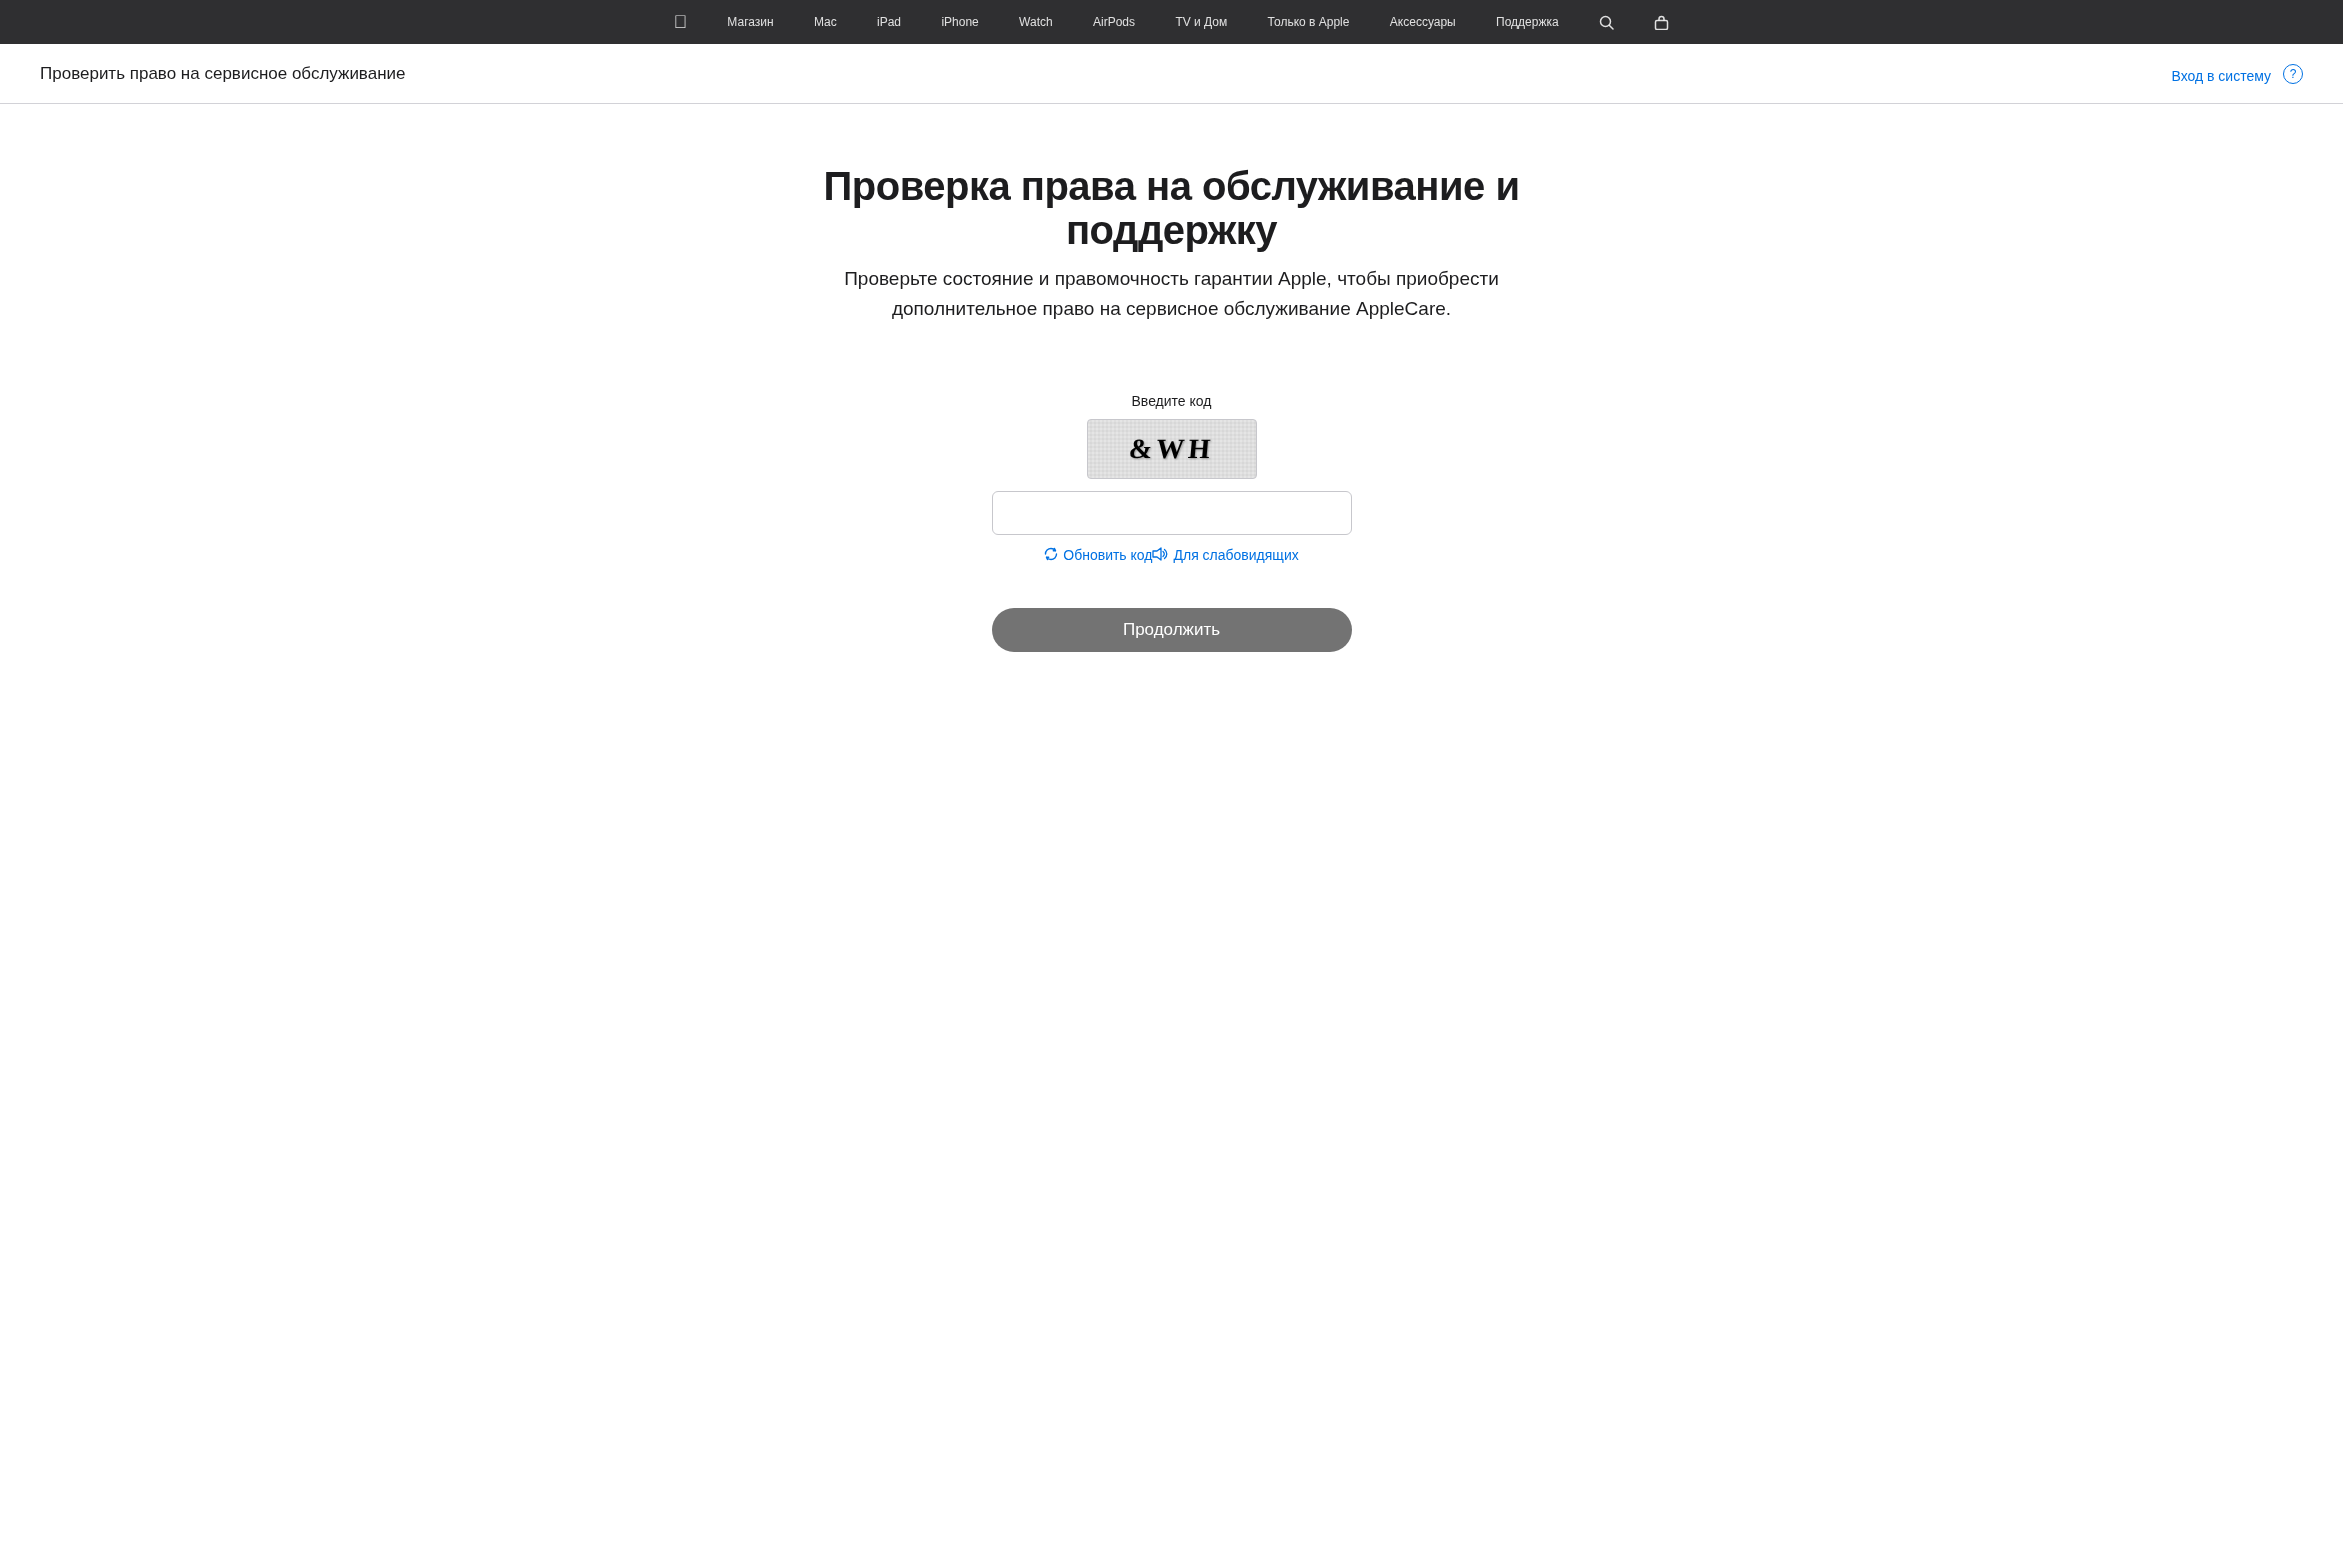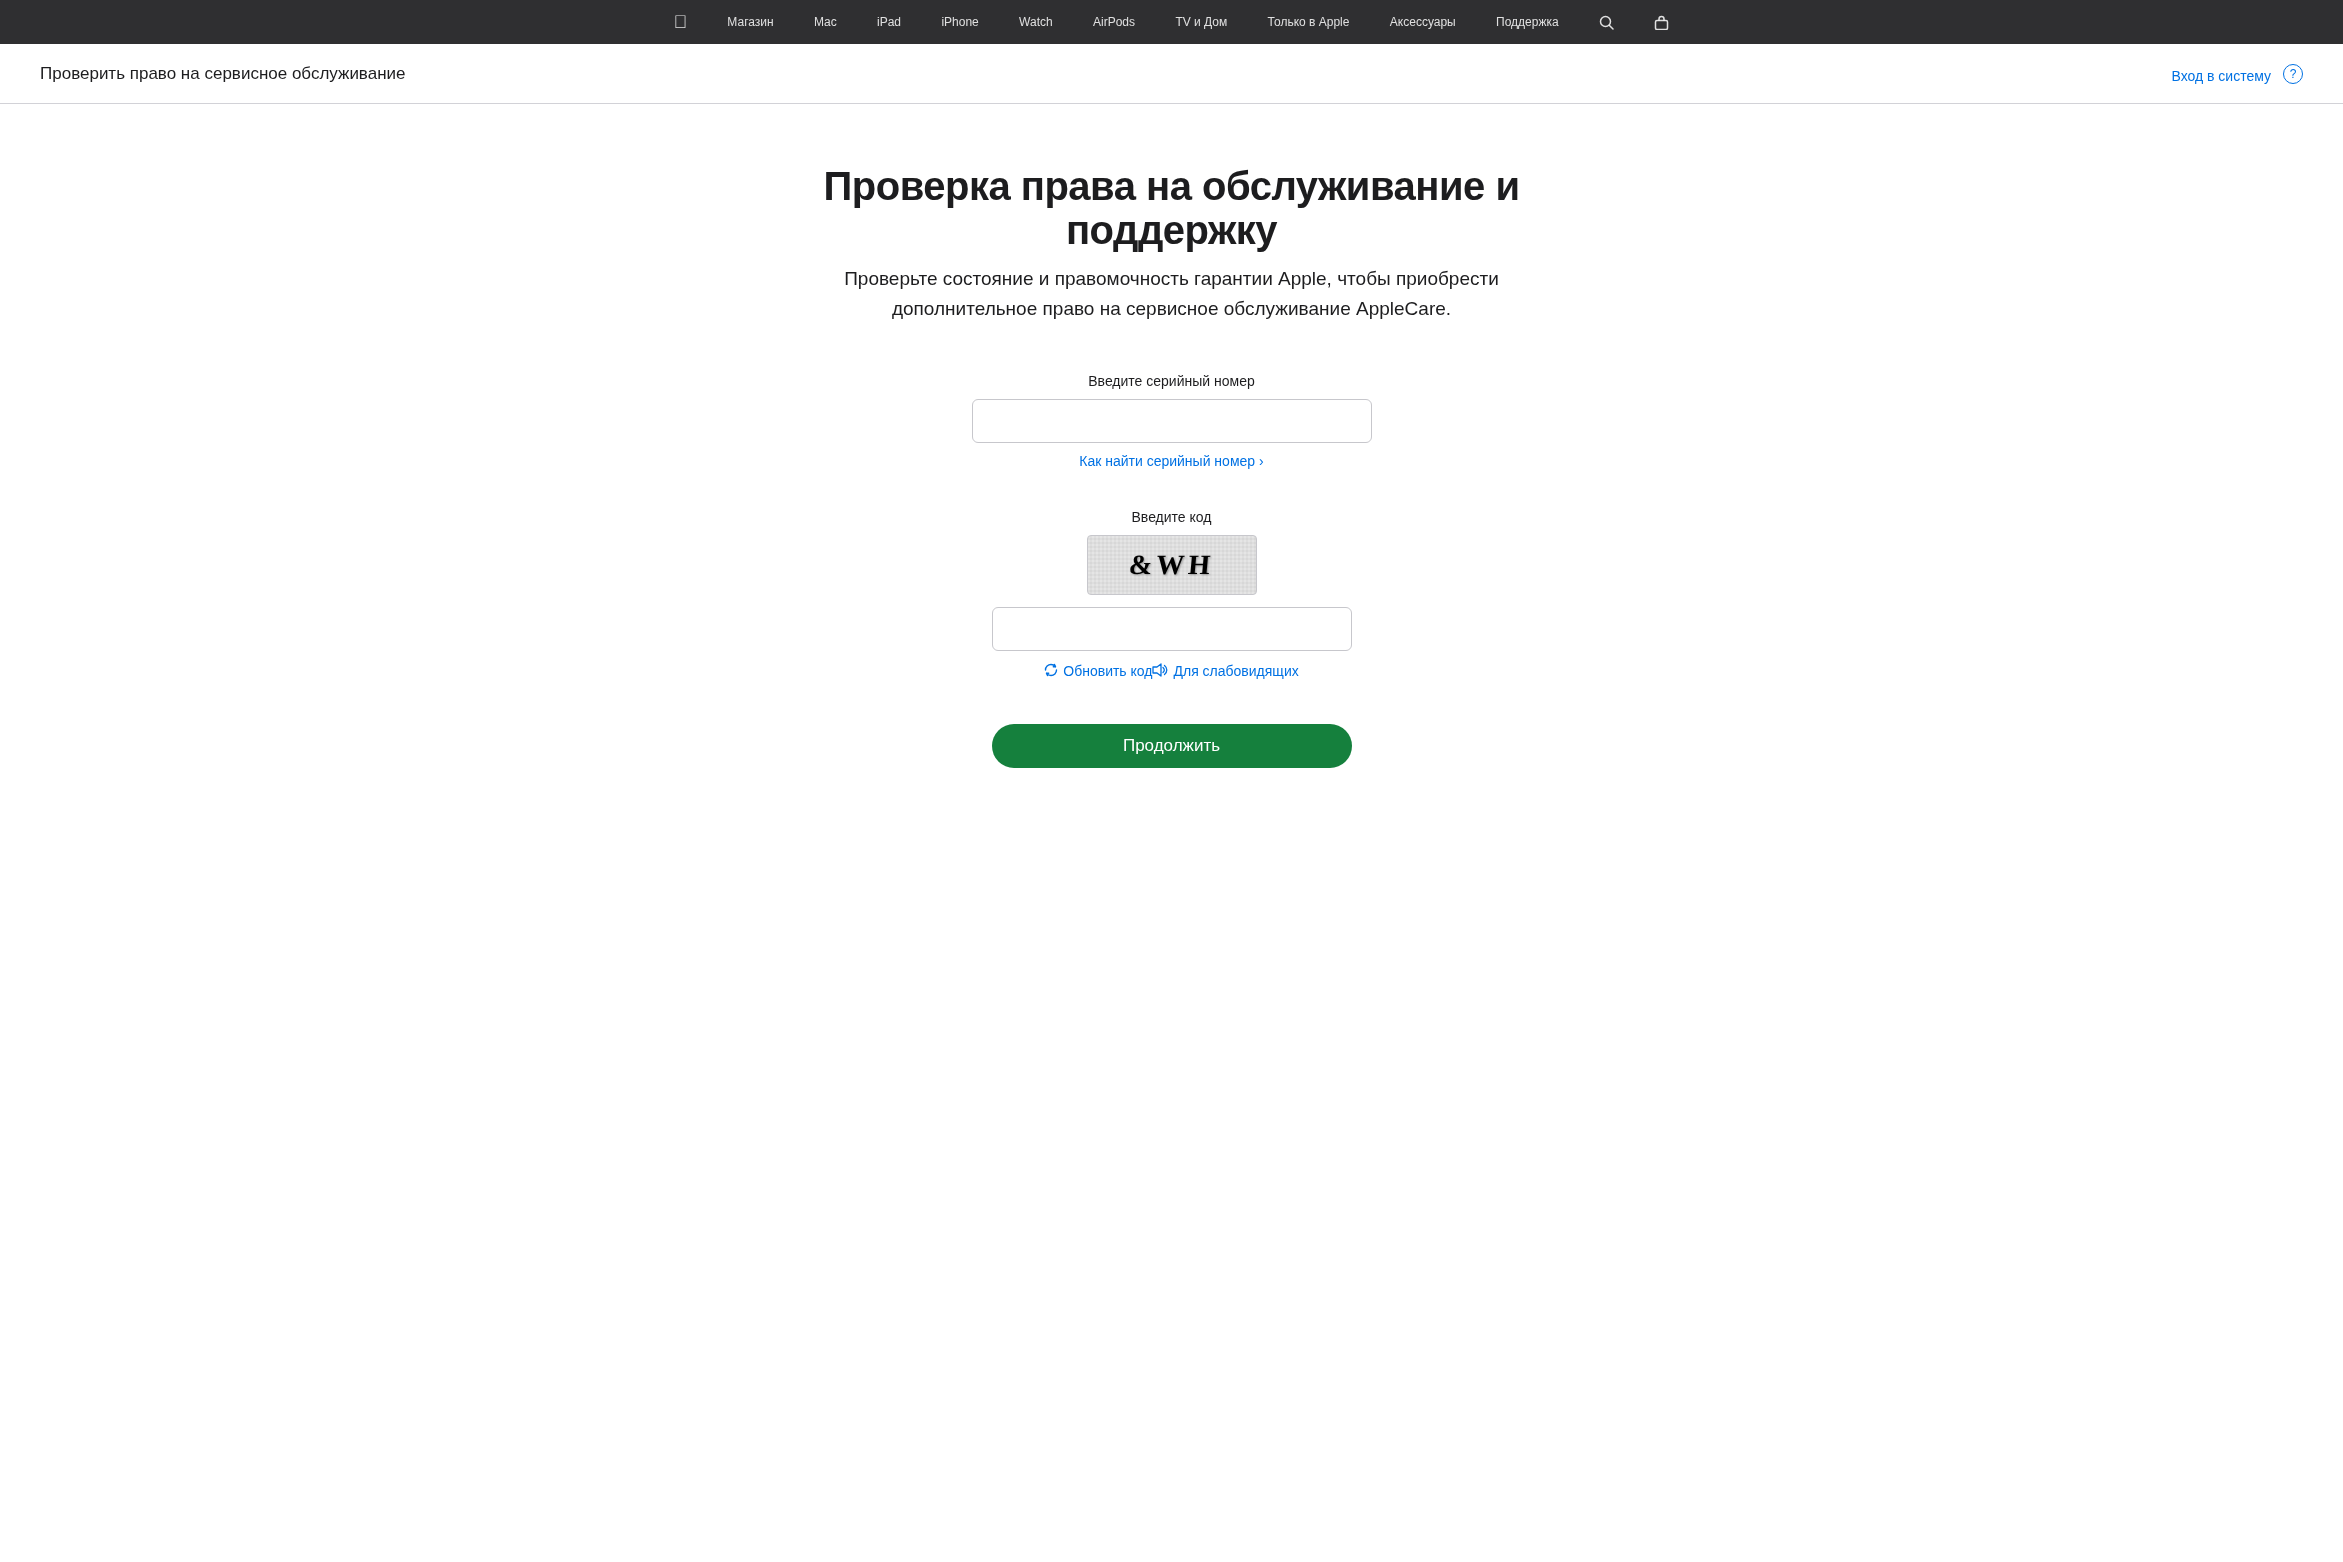--- a/index.html
+++ b/index.html
@@ -274,21 +274,21 @@
       color: #0071e3;
       font-size: 14px;
       text-decoration: none;
       cursor: pointer;
       display: flex;
       align-items: center;
       gap: 5px;
     }
 
     .continue-button {
-      background: #15803d;
+      background: #737373;
       color: #fff;
       border: none;
       border-radius: 980px;
       height: 44px;
       width: 100%;
       max-width: 360px;
       font-size: 17px;
       font-weight: 400;
       cursor: pointer;
       margin-top: 36px;
@@ -333,30 +333,20 @@
     <div class="help-circle">?</div>
   </div>
 </div>
 
 <main>
   <h1 class="page-headline">Проверка права на обслуживание и поддержку</h1>
   <p class="page-subtext">Проверьте состояние и правомочность гарантии Apple, чтобы приобрести дополнительное право на сервисное обслуживание AppleCare.</p>
 
   <div class="form-section">
 
-    <div class="field-group">
-      <label class="field-label">Введите серийный номер</label>
-      <input class="text-input" type="text" style="">
-      <div style="display:flex; justify-content:center;">
-        <a class="find-serial-link">
-          <span>Как найти серийный номер</span>
-          <span>›</span>
-        </a>
-      </div>
-    </div>
 
     <div class="captcha-section">
       <label class="captcha-label">Введите код</label>
       <div class="captcha-image">
         <span class="captcha-text-render">&amp;WH</span>
       </div>
       <input class="captcha-input" type="text" style="">
       <div class="captcha-actions">
         <a class="captcha-action-link">
           <span>

